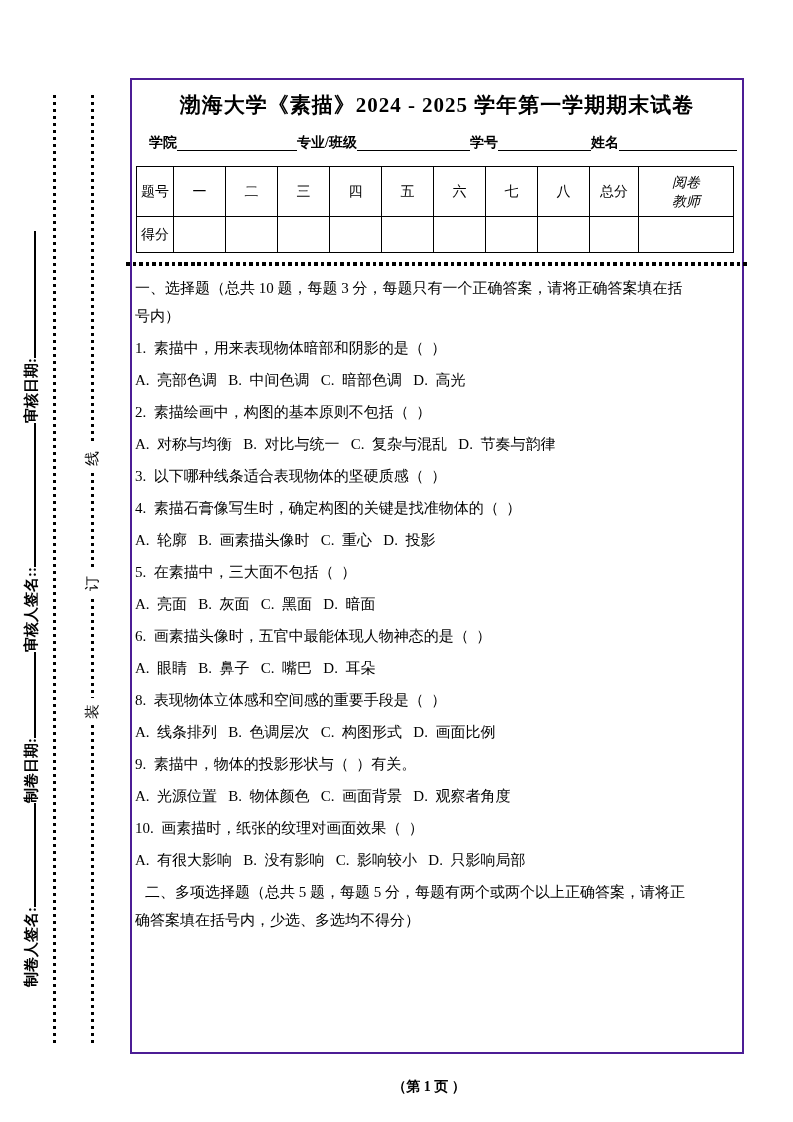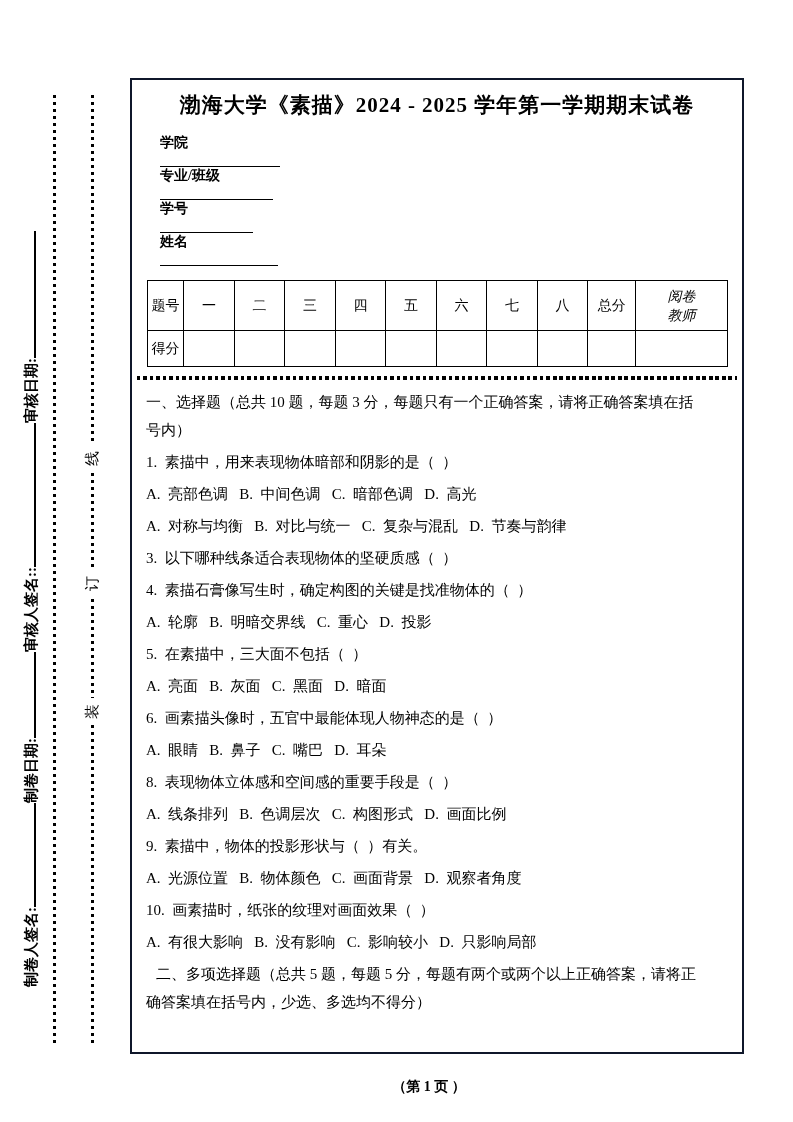--- a/index.html
+++ b/index.html
@@ -36,34 +36,34 @@
     background: #fff;
     display: flex; align-items: center; justify-content: center;
     font-size: 15px;
   }
   .bind-char span { transform: rotate(-90deg); display: inline-block; }
 
   
   .sheet {
     position: absolute; left: 130px; top: 78px;
     width: 614px; height: 976px;
-    border: 2px solid #0f172a;
+    border: 2px solid #4c1d95;
     box-sizing: border-box;
-    padding: 0 14px;
+    padding: 0 3px;
   }
   .title {
     text-align: center;
     font-size: 21px; font-weight: bold;
     letter-spacing: 1px;
     margin: 11px 0 0 0;
   }
   .info-row {
-    display: flex; align-items: flex-start;
+    display: flex; align-items: center;
     margin: 15px 0 0 14px;
-    font-size: 14px; font-weight: bold; flex-direction: column;
+    font-size: 14px; font-weight: bold;
   }
   .info-row .blank { border-bottom-width: 1.5px; }
 
   table.score {
     border-collapse: collapse;
     margin: 14px 0 0 1px;
     table-layout: fixed;
   }
   table.score td {
     border: 1.5px solid #000;
@@ -176,26 +176,27 @@
 
   <div class="dotted-sep"></div>
 
   <div class="content">
     <p>一、选择题（总共 10 题，每题 3 分，每题只有一个正确答案，请将正确答案填在括
 号内）</p>
 
     <p>1.  素描中，用来表现物体暗部和阴影的是（  ）</p>
     <p>A.  亮部色调   B.  中间色调   C.  暗部色调   D.  高光</p>
 
+    <p>2.  素描绘画中，构图的基本原则不包括（  ）</p>
     <p>A.  对称与均衡   B.  对比与统一   C.  复杂与混乱   D.  节奏与韵律</p>
 
     <p>3.  以下哪种线条适合表现物体的坚硬质感（  ）</p>
 
     <p>4.  素描石膏像写生时，确定构图的关键是找准物体的（  ）</p>
-    <p>A.  轮廓   B.  明暗交界线   C.  重心   D.  投影</p>
+    <p>A.  轮廓   B.  画素描头像时   C.  重心   D.  投影</p>
 
     <p>5.  在素描中，三大面不包括（  ）</p>
     <p>A.  亮面   B.  灰面   C.  黑面   D.  暗面</p>
 
     <p>6.  画素描头像时，五官中最能体现人物神态的是（  ）</p>
     <p>A.  眼睛   B.  鼻子   C.  嘴巴   D.  耳朵</p>
 
 
     <p>8.  表现物体立体感和空间感的重要手段是（  ）</p>
     <p>A.  线条排列   B.  色调层次   C.  构图形式   D.  画面比例</p>

